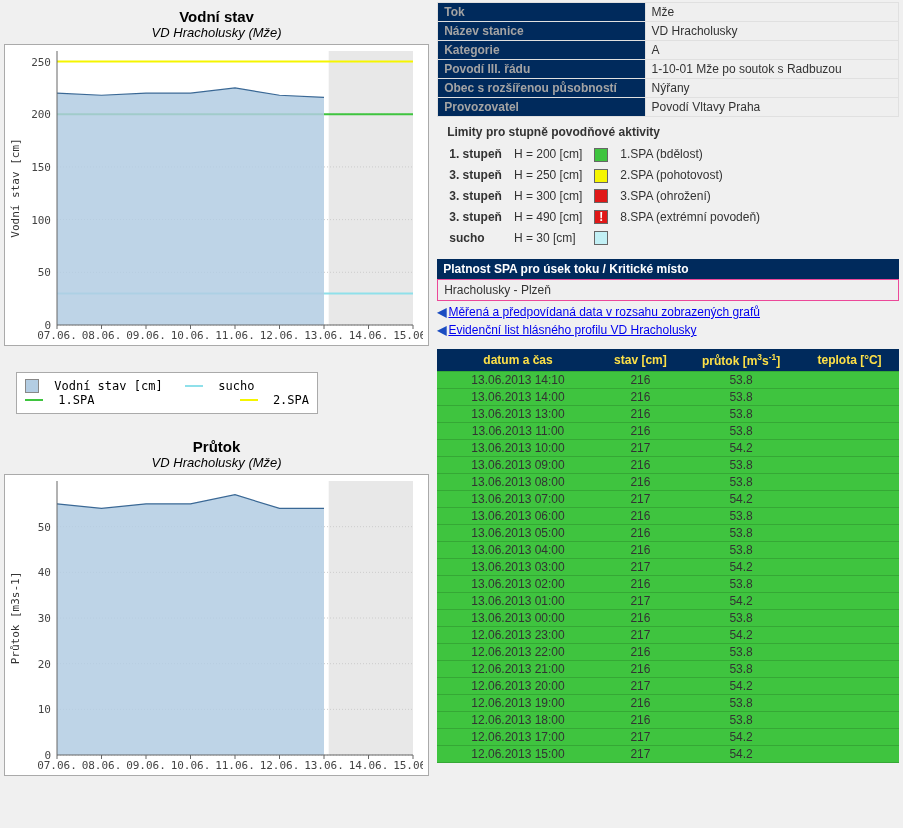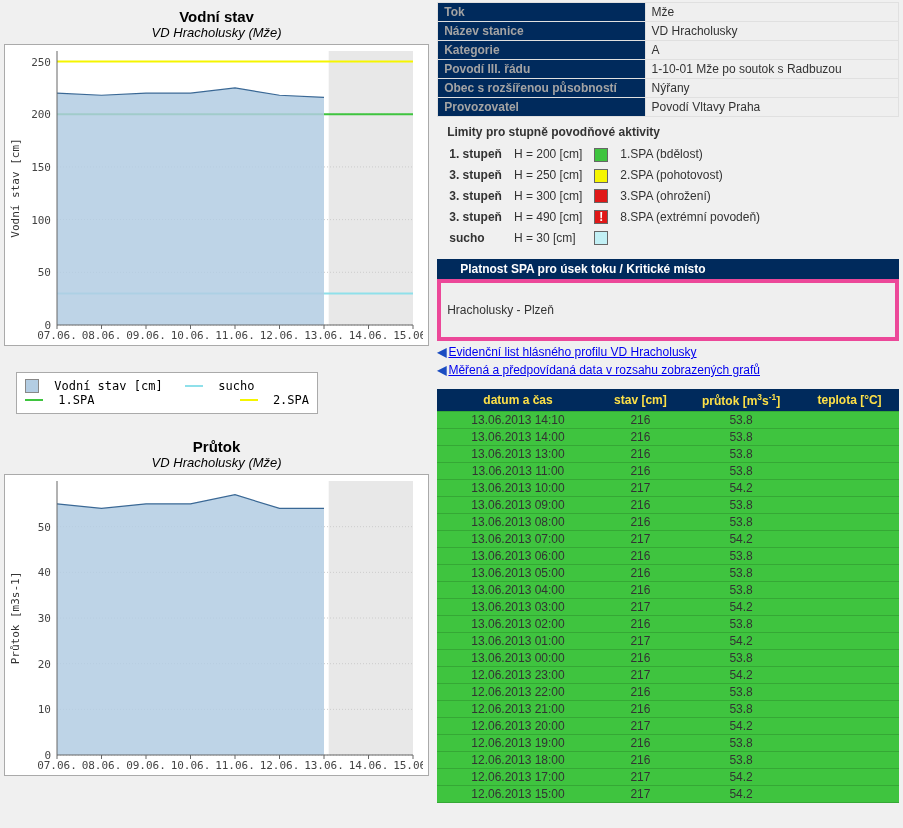--- a/index.html
+++ b/index.html
@@ -21,22 +21,22 @@
   .leg-swatch { width:12px; height:12px; display:inline-block; border:1px solid #888;}
   .leg-line { width:18px; height:2px; display:inline-block;}
   
   .info-table { width:100%; border-collapse:collapse; font-size:12px; }
   .info-table th { background:#002a5c; color:#a3a3a3; text-align:left; padding:2px 6px; font-weight:bold; width:45%; border:1px solid #e0e0e0;}
   .info-table td { background:#efefef; padding:2px 6px; border:1px solid #e0e0e0;}
   .limits-title { font-weight:bold; margin:8px 0 4px 10px;}
   .limits { margin-left:10px; }
   .limits td { padding:2px 10px 2px 0; vertical-align:middle;}
   .sq { width:12px; height:12px; display:inline-block; border:1px solid #666; vertical-align:middle;}
-  .section-bar { background:#002a5c; color:#fff; font-weight:bold; padding:3px 23px; margin-top:10px;}
-  .section-body { background:#efefef; padding:20px 6px; border:4px solid #ec4899;}
+  .section-bar { background:#002a5c; color:#fff; font-weight:bold; padding:3px 6px; margin-top:10px;}
+  .section-body { background:#efefef; padding:3px 6px; border:1px solid #ec4899;}
   .link { color:#1a4cc1; margin:4px 0 0 0;}
   .link-arrow { color:#1a4cc1; font-weight:bold; margin-right:2px;}
   
   .data-table { width:100%; border-collapse:collapse; margin-top:12px; font-size:12px;}
   .data-table thead th { background:#002a5c; color:#fde047; padding:3px 4px; font-weight:bold; text-align:center;}
   .data-table tbody td { background:#3fc43f; text-align:center; padding:1px 2px; border-top:1px solid #35a835; border-bottom:1px solid #35a835;}
   .data-table tbody td:first-child { width:35%; }
   sup { font-size:0.7em;}
 </style>
 </head>
@@ -272,22 +272,22 @@
         <td><span class="sq" style="background:#c2f0f5"></span></td>
         <td></td>
           </tr>
         </tbody>
     </table>
 
     <div class="section-bar">Platnost SPA pro úsek toku / Kritické místo</div>
     <div class="section-body">Hracholusky - Plzeň</div>
 
     <div id="links">
+        <div class="link"><span class="link-arrow">◀</span><a href="#">Měřená a předpovídaná data v rozsahu zobrazených grafů</a></div>
         <div class="link"><span class="link-arrow">◀</span><a href="#">Evidenční list hlásného profilu VD Hracholusky</a></div>
-        <div class="link"><span class="link-arrow">◀</span><a href="#">Měřená a předpovídaná data v rozsahu zobrazených grafů</a></div>
       </div>
 
     <table class="data-table">
       <thead>
         <tr>
           <th>datum a čas</th>
           <th>stav [cm]</th>
           <th id="col-prutok">průtok [m<sup>3</sup>s<sup>-1</sup>]</th>
           <th>teplota [°C]</th>
         </tr>

